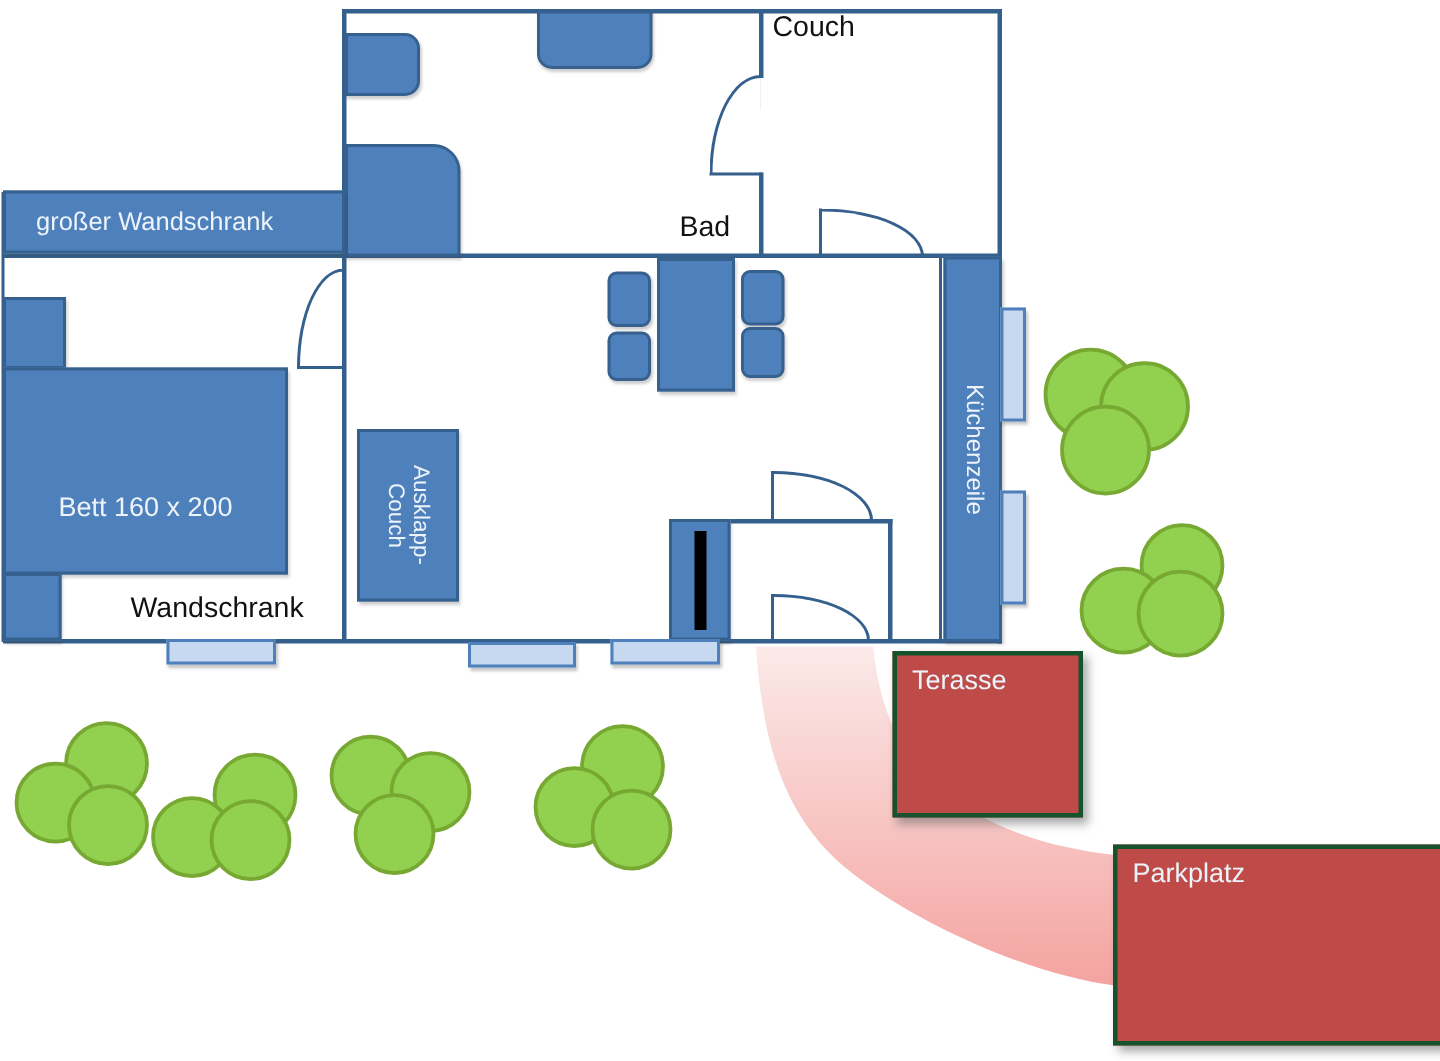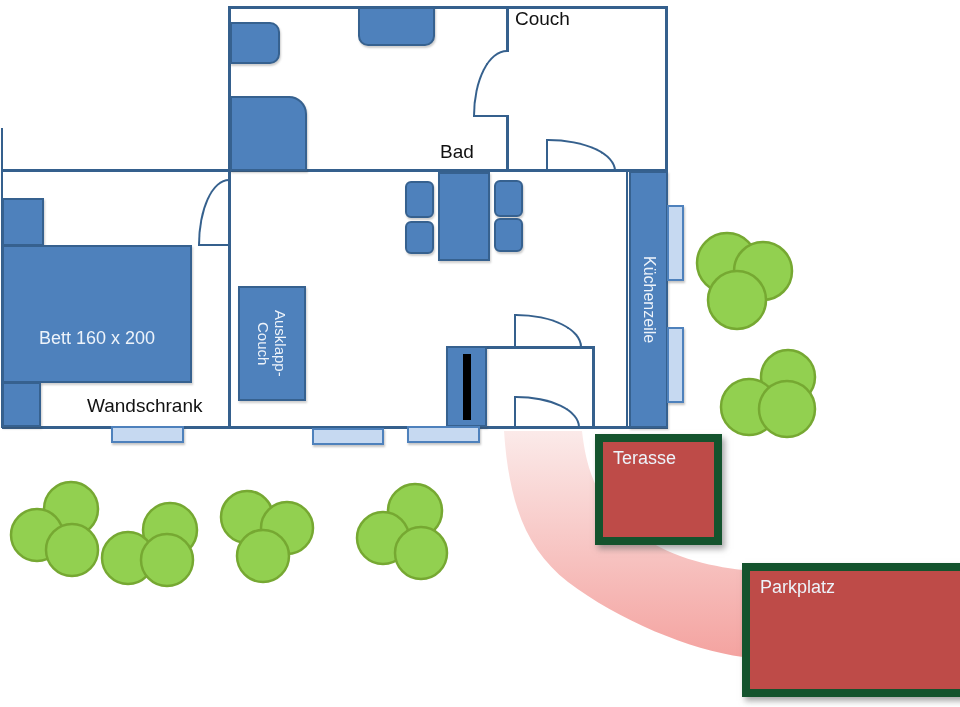--- a/index.html
+++ b/index.html
@@ -13,21 +13,21 @@
   .furn{position:absolute;background:#4E81BC;border:2px solid #36618F;box-shadow:1px 2px 2px rgba(60,60,60,.25);}
   .win{position:absolute;background:#C6D9F1;border:2px solid #4E81BC;box-shadow:1px 2px 2px rgba(60,60,60,.3);}
   .arc{position:absolute;border:0 solid #35608D;background:transparent;}
   .arc-tl{border-left-width:2px;border-top-width:2px;border-top-left-radius:100% 100%;}
   .arc-tr{border-right-width:2px;border-top-width:2px;border-top-right-radius:100% 100%;}
   .lbl{position:absolute;font-size:19px;color:#111;white-space:nowrap;}
   .lbl-white{color:#EDF3FA;}
   .center-flex{display:flex;align-items:center;justify-content:center;}
   .vtext{writing-mode:vertical-rl;text-align:center;}
   .redbox{
-    position:absolute;background:#BE4B48;border:8px solid #14532d;
+    position:absolute;background:#BE4B48;border:3px solid #14532d;
     box-shadow:3px 4px 6px rgba(110,110,110,.6);
   }
   .redbox .lbl{position:static;padding:6px 10px;display:block;font-size:18px;}
   #scene-svg{position:absolute;left:0;top:0;width:960px;height:707px;pointer-events:none;}
 </style>
 </head>
 <body>
 
 <div id="canvas">
 
@@ -93,20 +93,23 @@
   <div class="arc arc-tr" style="left:516px;top:314px;width:66px;height:33px;"></div>
   <div class="wall" style="left:514px;top:314px;width:2px;height:34px;"></div>
 
   <div class="arc arc-tr" style="left:516px;top:396px;width:64px;height:31px;"></div>
   <div class="wall" style="left:514px;top:396px;width:2px;height:31px;"></div>
 
   <div class="furn" style="left:230px;top:22px;width:50px;height:42px;border-radius:0 10px 10px 0;"></div>
   <div class="furn" style="left:358px;top:7px;width:77px;height:39px;border-radius:0 0 10px 10px;"></div>
   <div class="furn" style="left:230px;top:96px;width:77px;height:75px;border-radius:0 18px 0 0;"></div>
 
+  <div class="furn" style="left:2px;top:127px;width:228px;height:42px;display:flex;align-items:center;">
+    <span class="lbl lbl-white" style="position:static;padding-left:20px;font-size:17px;">großer Wandschrank</span>
+  </div>
 
   <div class="furn" style="left:2px;top:198px;width:42px;height:48px;"></div>
   <div class="furn center-flex" style="left:2px;top:245px;width:190px;height:138px;">
     <span class="lbl lbl-white" style="position:static;font-size:18px;margin-top:48px;">Bett 160 x 200</span>
   </div>
   <div class="furn" style="left:2px;top:382px;width:39px;height:45px;"></div>
 
   <div class="furn center-flex" style="left:238px;top:286px;width:68px;height:115px;">
     <div class="vtext lbl-white" style="font-size:15px;line-height:17px;">
       <span style="display:block;">Ausklapp-</span>
@@ -127,16 +130,16 @@
   <div class="furn" style="left:446px;top:346px;width:41px;height:81px;"></div>
   <div class="abs" style="left:463px;top:354px;width:8px;height:66px;background:#000;"></div>
 
   <div class="win" style="left:111px;top:426px;width:73px;height:17px;"></div>
   <div class="win" style="left:312px;top:428px;width:72px;height:17px;"></div>
   <div class="win" style="left:407px;top:426px;width:73px;height:17px;"></div>
   <div class="win" style="left:667px;top:205px;width:17px;height:76px;"></div>
   <div class="win" style="left:667px;top:327px;width:17px;height:76px;"></div>
 
   <div class="lbl" style="left:515px;top:8px;">Couch</div>
-  <div class="lbl" style="left:440px;top:141px;">Bad</div>
+  <div class="lbl" style="left:453px;top:141px;">Bad</div>
   <div class="lbl" style="left:87px;top:395px;">Wandschrank</div>
 
 </div>
 
 </body></html>

